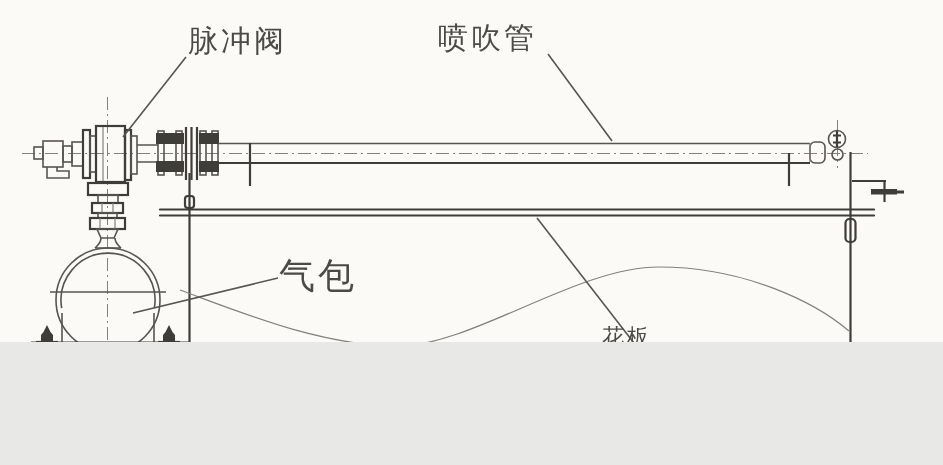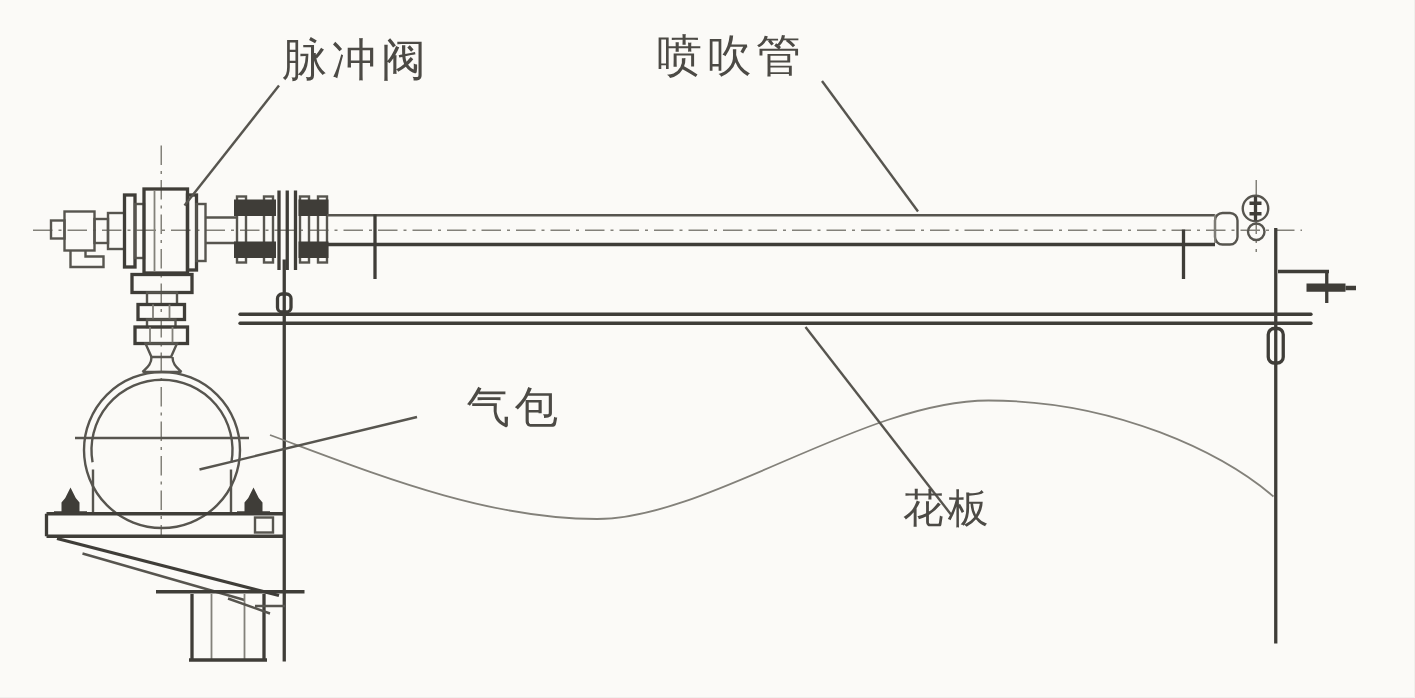--- a/index.html
+++ b/index.html
@@ -1,31 +1,31 @@
 <!DOCTYPE html>
 <html style="--paper: #fbfaf7; --ink: #57554f; --ink-dark: #3f3d38; --ink-light: #83817a; --label: #4c4a45;"><head>
 <meta charset="utf-8">
 <style>
   :root{
     --paper:#fbfaf7; --ink:#57554f; --ink-dark:#3f3d38; --ink-light:#83817a; --label:#4c4a45;
   }
   html,body{margin:0;padding:0;background:#e8e8e6;}
   #stage{
-    position:relative; width:943px; height:465px; background:var(--paper);
+    position:relative; width:943px; height:342px; background:var(--paper);
     overflow:hidden; font-family:"Liberation Serif","DejaVu Serif",serif;
   }
   #drawing{position:absolute;left:0;top:0;}
   .lbl{
     position:absolute; color:var(--label); font-size:30px; letter-spacing:3px;
     white-space:nowrap; line-height:1; user-select:none;
   }
   .lbl-pulse{left:188px;top:26px;}
   .lbl-pipe{left:438px;top:23px;text-align:right;}
-  .lbl-tank{left:279px;top:258px;font-size:29px;margin-left:32px;}
-  .lbl-sheet{left:602px;top:326px;font-size:27px;}
+  .lbl-tank{left:279px;top:258px;font-size:36px;}
+  .lbl-sheet{left:602px;top:326px;font-size:22px;}
   
   .s  {stroke:var(--ink);fill:none;stroke-width:1.6;}
   .sd {stroke:var(--ink-dark);fill:none;stroke-width:2.2;}
   .sl {stroke:var(--ink-light);fill:none;stroke-width:1.2;}
   .fd {fill:var(--ink-dark);stroke:none;}
   .cl {stroke:var(--ink-light);fill:none;stroke-width:1;stroke-dasharray:13 4 2 4;}
 </style>
 </head>
 <body>
 

